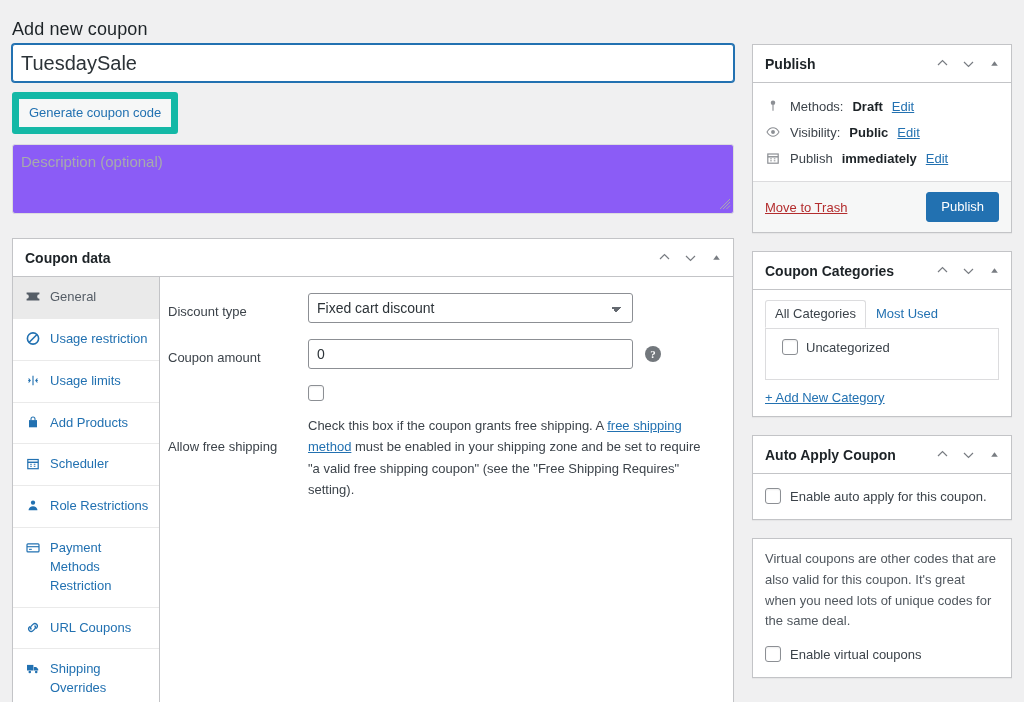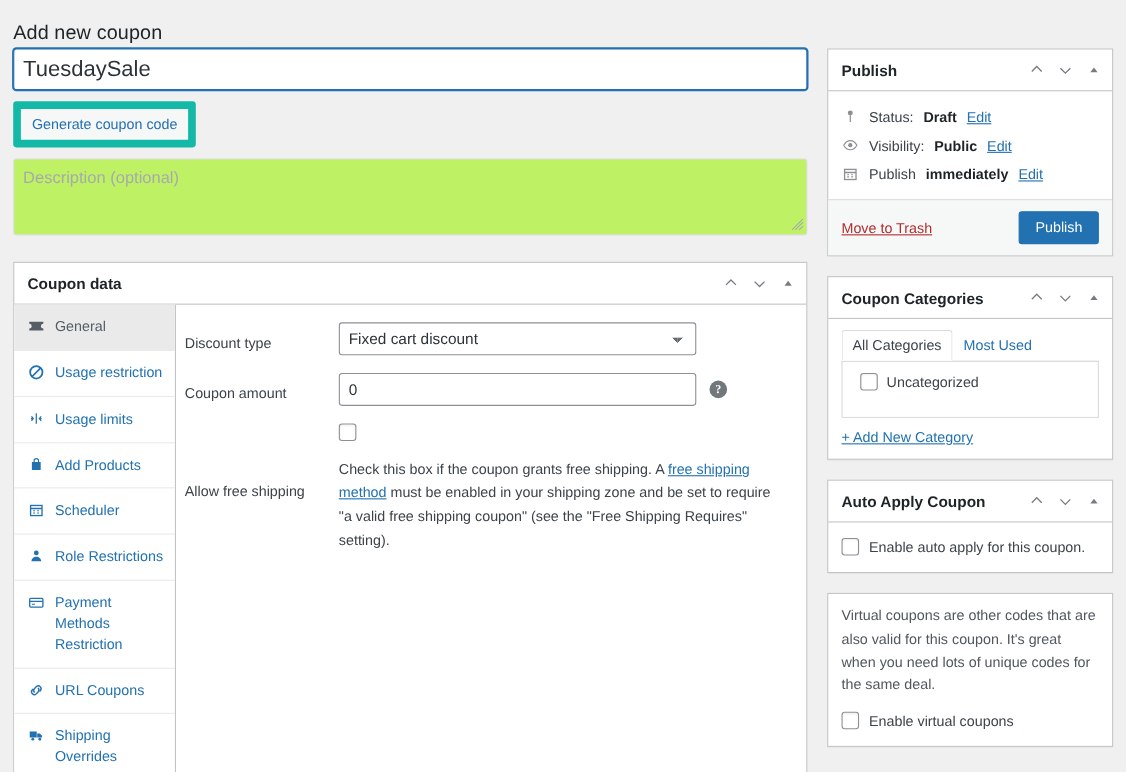--- a/index.html
+++ b/index.html
@@ -44,21 +44,21 @@
     cursor: pointer;
     font-family: "Liberation Sans", sans-serif;
   }
   .desc-wrap { margin-top: 10px; position: relative; }
   .desc-area {
     display: block; width: 722px; height: 70px;
     padding: 8px 8px;
     font-size: 15px; color: #2c3338;
     font-family: "Liberation Sans", sans-serif;
     border: 1px solid #dcdcde; border-radius: 3px;
-    background: #bef264; resize: none; overflow: hidden;
+    background: #8b5cf6; resize: none; overflow: hidden;
   }
   .desc-area::placeholder { color: #a7aaad; }
   .resize-grip {
     position: absolute; right: 3px; bottom: 4px;
     width: 12px; height: 12px; pointer-events: none;
   }
 
   
   .postbox {
     background: #fff;
@@ -381,21 +381,21 @@
             </svg>
         </span>
       </div>
       <div class="side-body">
 
         <div class="pub-row">
           <svg class="ico" viewBox="0 0 20 20">
             <circle cx="10" cy="6" r="2.8" fill="currentColor"></circle>
             <path d="M10 8.5 L10 16" stroke="currentColor" stroke-width="1.4"></path>
           </svg>
-          <span>Status:</span>
+          <span>Methods:</span>
           <b>Draft</b>
           <a href="#">Edit</a>
         </div>
 
         <div class="pub-row">
           <svg class="ico" viewBox="0 0 20 20">
             <path d="M2.5 10c2-3.5 4.6-5.2 7.5-5.2S15.5 6.5 17.5 10c-2 3.5-4.6 5.2-7.5 5.2S4.5 13.5 2.5 10z" fill="none" stroke="currentColor" stroke-width="1.3"></path>
             <circle cx="10" cy="10" r="2.4" fill="currentColor"></circle>
           </svg>
           <span>Visibility:</span>

